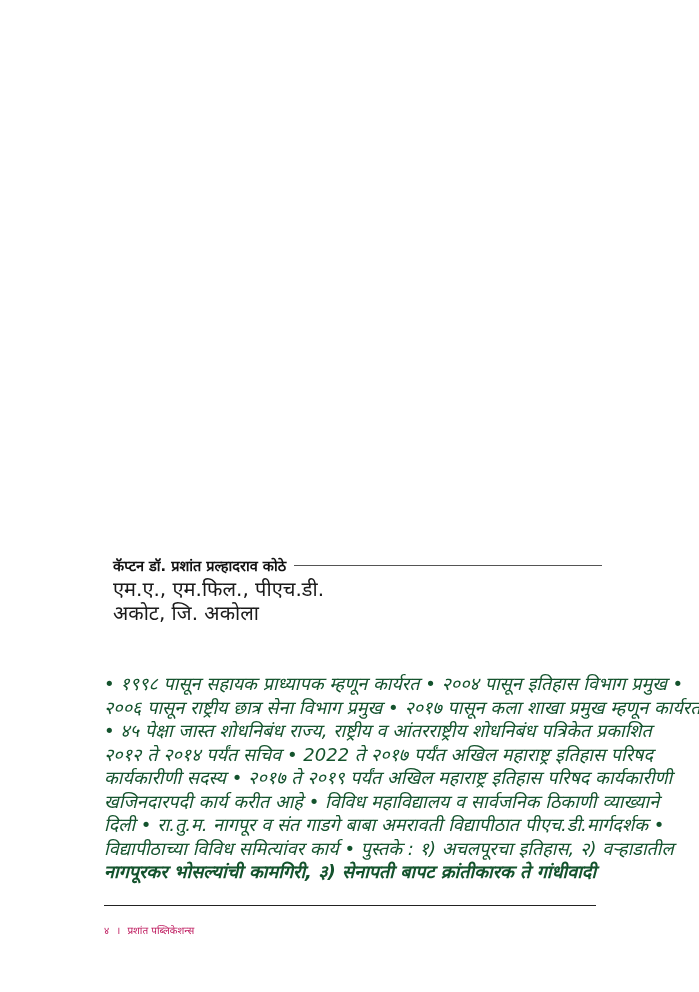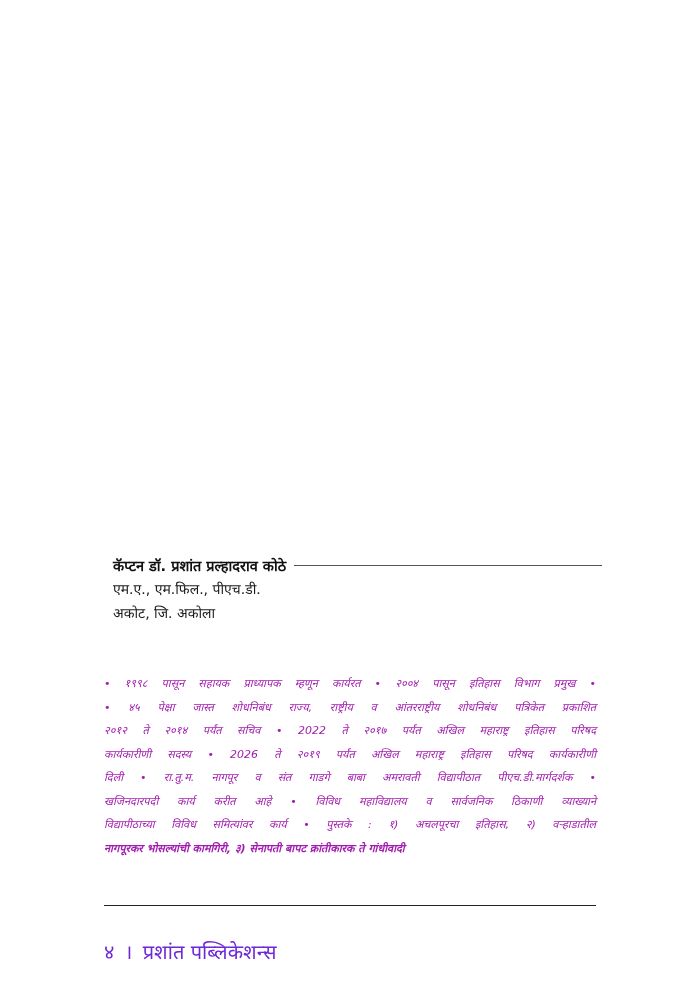--- a/index.html
+++ b/index.html
@@ -39,35 +39,35 @@
       color: #111;
     }
     .header-rule {
       flex: 1;
       height: 0;
       border-top: 1.5px solid #555;
       margin-left: 8px;
       margin-right: 3px;
     }
     .cred-line {
-      font-size: 14px;
+      font-size: 20px;
       line-height: 23.5px;
       height: 23.5px;
       white-space: nowrap;
       color: #1a1a1a;
     }
     .bio {
       position: absolute;
       left: 104px;
       top: 672px;
       width: 492px;
       font-style: italic;
-      font-size: 11px;
+      font-size: 18px;
       line-height: 23.5px;
-      color: #a21caf;
+      color: #14532d;
     }
     .bio-line {
       display: block;
       height: 23.5px;
       white-space: nowrap;
       text-align: justify;
       text-align-last: justify;
     }
     .bio-line.last {
       text-align-last: left;
@@ -77,24 +77,24 @@
       position: absolute;
       left: 104px;
       top: 905px;
       width: 492px;
       height: 0;
       border-top: 1.3px solid #222;
     }
     .footer {
       position: absolute;
       left: 104px;
-      top: 941px;
-      font-size: 20px;
+      top: 920px;
+      font-size: 10px;
       line-height: 22px;
-      color: #6d28d9;
+      color: #be185d;
       white-space: nowrap;
     }
     .footer .sep {
       margin: 0 4px;
     }
   </style>
 </head>
 <body>
 
 <div class="page">
@@ -103,25 +103,26 @@
     <div class="author-header">
       <span class="author-name">कॅप्टन डॉ. प्रशांत प्रल्हादराव कोठे</span>
       <span class="header-rule"></span>
     </div>
     <div class="cred-line">एम.ए., एम.फिल., पीएच.डी.</div>
     <div class="cred-line">अकोट, जि. अकोला</div>
   </div>
 
   <div class="bio">
     <span class="bio-line">• १९९८ पासून सहायक प्राध्यापक म्हणून कार्यरत • २००४ पासून इतिहास विभाग प्रमुख •</span>
+    <span class="bio-line">२००६ पासून राष्ट्रीय छात्र सेना विभाग प्रमुख • २०१७ पासून कला शाखा प्रमुख म्हणून कार्यरत</span>
     <span class="bio-line">• ४५ पेक्षा जास्त शोधनिबंध राज्य, राष्ट्रीय व आंतरराष्ट्रीय शोधनिबंध पत्रिकेत प्रकाशित</span>
     <span class="bio-line">२०१२ ते २०१४ पर्यंत सचिव • 2022 ते २०१७ पर्यंत अखिल महाराष्ट्र इतिहास परिषद</span>
-    <span class="bio-line">कार्यकारीणी सदस्य • 2026 ते २०१९ पर्यंत अखिल महाराष्ट्र इतिहास परिषद कार्यकारीणी</span>
+    <span class="bio-line">कार्यकारीणी सदस्य • २०१७ ते २०१९ पर्यंत अखिल महाराष्ट्र इतिहास परिषद कार्यकारीणी</span>
+    <span class="bio-line">खजिनदारपदी कार्य करीत आहे • विविध महाविद्यालय व सार्वजनिक ठिकाणी व्याख्याने</span>
     <span class="bio-line">दिली • रा.तु.म. नागपूर व संत गाडगे बाबा अमरावती विद्यापीठात पीएच.डी.मार्गदर्शक •</span>
-    <span class="bio-line">खजिनदारपदी कार्य करीत आहे • विविध महाविद्यालय व सार्वजनिक ठिकाणी व्याख्याने</span>
     <span class="bio-line">विद्यापीठाच्या विविध समित्यांवर कार्य • पुस्तके : १) अचलपूरचा इतिहास, २) वऱ्हाडातील</span>
     <span class="bio-line last">नागपूरकर भोसल्यांची कामगिरी, ३) सेनापती बापट क्रांतीकारक ते गांधीवादी</span>
   </div>
 
   <div class="bottom-rule"></div>
 
   <div class="footer">
     <span>४</span>
     <span class="sep">।</span>
     <span>प्रशांत पब्लिकेशन्स</span>

